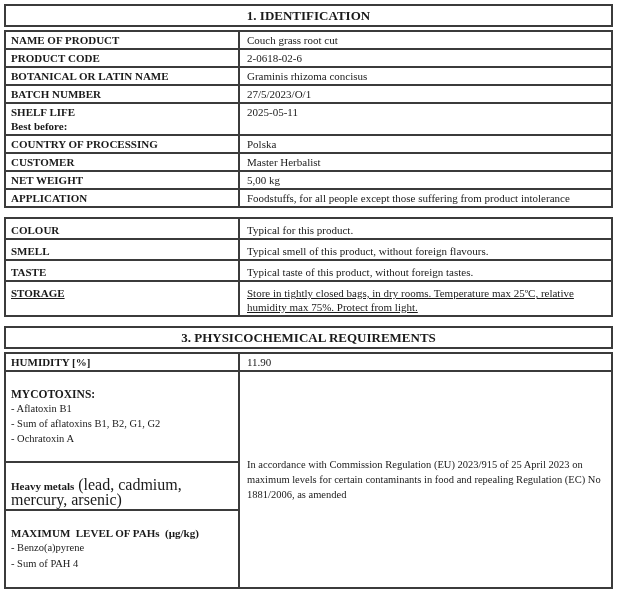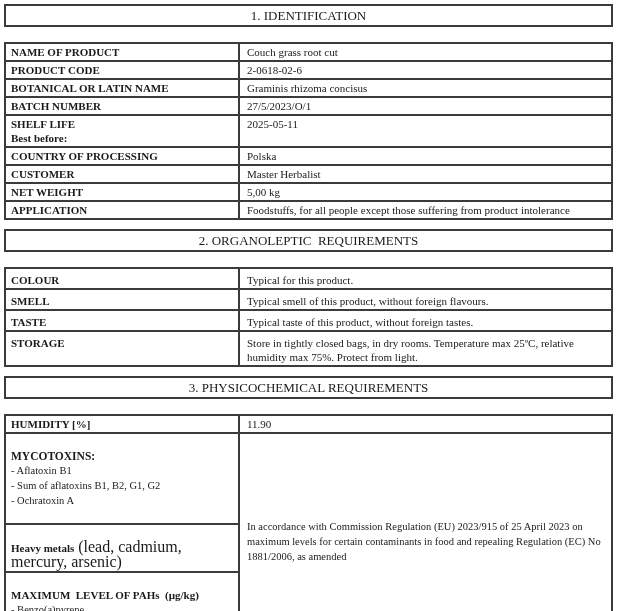--- a/index.html
+++ b/index.html
@@ -15,25 +15,25 @@
     color: #1a1a1a;
   }
   .page {
     width: 609px;
     margin: 4px 0 0 4px;
   }
   .section { margin: 0; }
   .sec-header {
     border: 2px solid #3b3b3b;
     text-align: center;
-    font-weight: normal;
+    font-weight: bold;
     font-size: 13px;
     line-height: 15px;
     padding: 2px 10px;
-    margin-bottom: 15px;
+    margin-bottom: 3px;
     white-space: pre-line;
     box-sizing: content-box;
   }
   table.body {
     width: 100%;
     border-collapse: collapse;
     table-layout: fixed;
   }
   table.body td {
     border: 2px solid #3b3b3b;
@@ -52,21 +52,21 @@
   .val {
     font-size: 11px;
     line-height: 14px;
     padding: 1px 8px 1px 7px;
   }
   
   .s1 td { height: 17px; margin-top: 8px; }
   .s1 tr.tall td { height: 30px; border-radius: 12px; }
   
   .s2 td { height: 16px; padding-top: 4px; }
-  .s2 tr.tall td { height: 32px; }
+  .s2 tr.tall td { height: 32px; text-decoration: underline; }
   
   .s3 tr.r-hum td { height: 16px; margin-top: 8px; }
   .s3 tr.r-myco td { height: 65px; }
   .s3 tr.r-heavy td { height: 37px; }
   .s3 tr.r-pah td { height: 42px; }
   .s3 .lbl .big { font-size: 11.5px; }
   .s3 .sub {
     font-weight: normal;
     font-size: 10.5px;
     line-height: 15px;
@@ -132,21 +132,20 @@
       </tr>
       <tr>
         <td class="lbl">APPLICATION</td>
         <td class="val">Foodstuffs, for all people except those suffering from product intolerance</td>
       </tr>
     </tbody>
       </table>
   </div>
 
   <div class="section m9">
-    <div class="sec-header">2. ORGANOLEPTIC&nbsp; REQUIREMENTS</div>
     <table class="body s2">
       <colgroup>
           <col class="c1">
           <col>
         </colgroup>
       <tbody>
           <tr>
         <td class="lbl">COLOUR</td>
         <td class="val">Typical for this product.</td>
       </tr>

